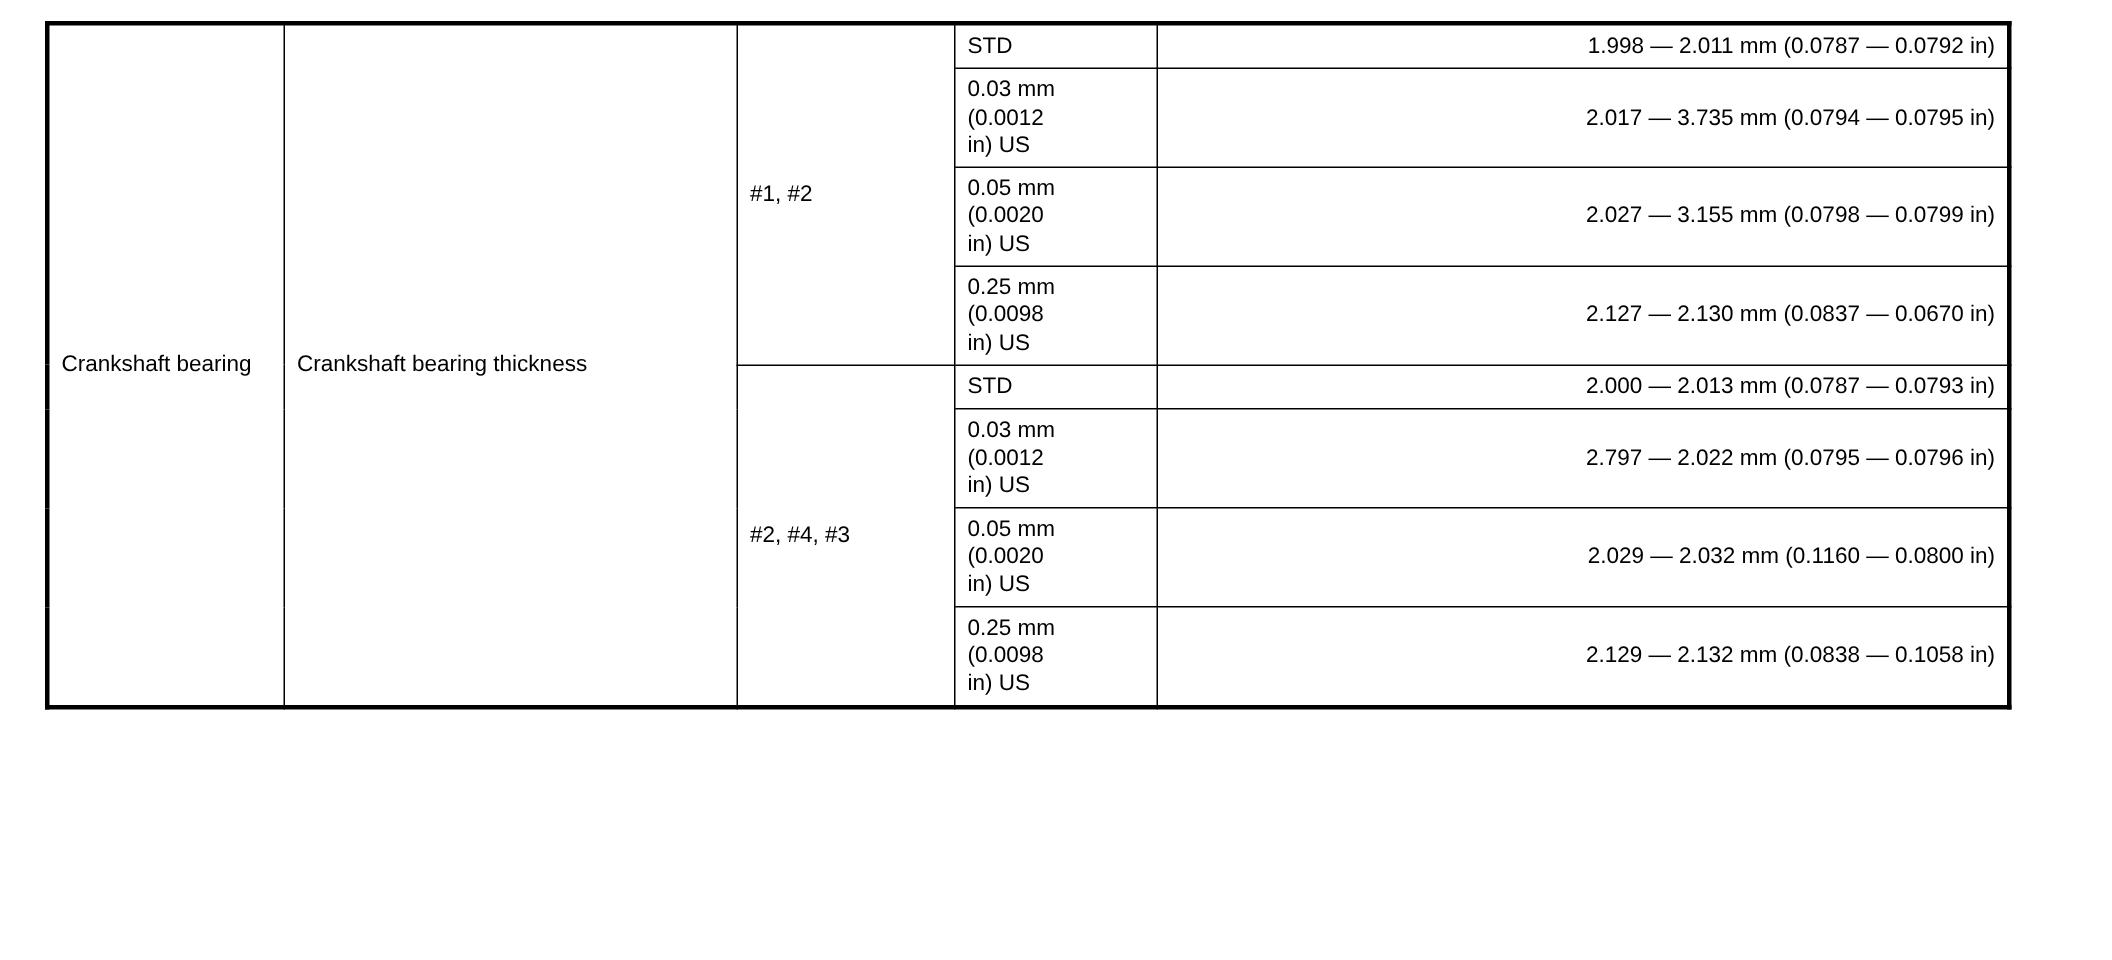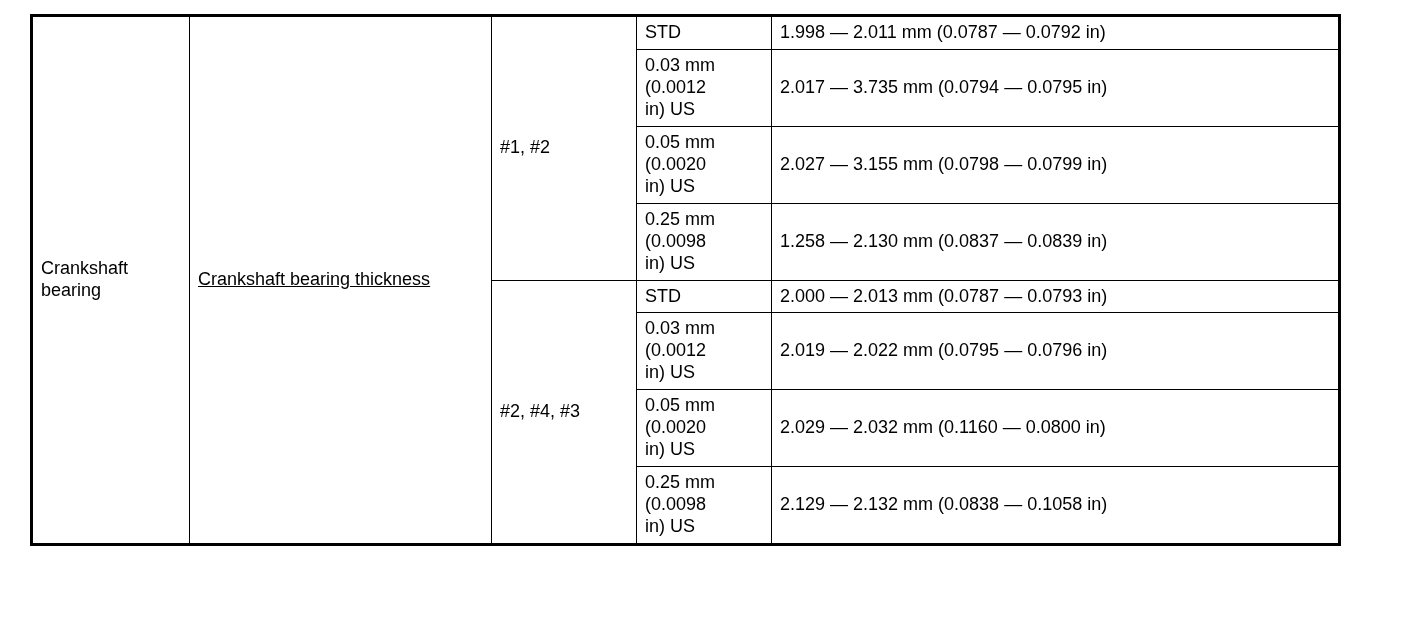--- a/index.html
+++ b/index.html
@@ -24,44 +24,43 @@
     left: 30px;
     top: 14px;
     width: 1311px;
     border-collapse: collapse;
     table-layout: fixed;
     border: 3px solid #000000;
   }
   .spec-table td {
     border: 1px solid #000000;
     padding: 5px 8px;
-    font-size: 18px;
+    font-size: 15px;
     line-height: 1.22;
     vertical-align: top;
     color: #000000;
   }
   td.col-item {
     width: 140px;
     vertical-align: middle;
   }
   td.col-desc {
     width: 285px;
     vertical-align: middle;
-    text-decoration: underline;
   }
   td.col-group {
     width: 128px;
     vertical-align: middle;
   }
   td.col-size {
     width: 118px;
     vertical-align: top;
   }
   td.col-value {
-    text-align: left;
+    text-align: right;
     vertical-align: middle;
   }
   td.std-size {
     vertical-align: middle;
   }
   .size-line {
     display: block;
     white-space: nowrap;
   }
 </style>
@@ -99,38 +98,38 @@
         </td>
         <td class="col-value">2.027 — 3.155 mm (0.0798 — 0.0799 in)</td>
       </tr>
 
       <tr>
         <td class="col-size">
           <span class="size-line">0.25 mm</span>
           <span class="size-line">(0.0098</span>
           <span class="size-line">in) US</span>
         </td>
-        <td class="col-value">1.258 — 2.130 mm (0.0837 — 0.0839 in)</td>
+        <td class="col-value">2.127 — 2.130 mm (0.0837 — 0.0670 in)</td>
       </tr>
 
       <tr>
         <td class="col-group" rowspan="4">#2, #4, #3</td>
         <td class="col-size std-size">
           <span class="size-line">STD</span>
         </td>
         <td class="col-value">2.000 — 2.013 mm (0.0787 — 0.0793 in)</td>
       </tr>
 
       <tr>
         <td class="col-size">
           <span class="size-line">0.03 mm</span>
           <span class="size-line">(0.0012</span>
           <span class="size-line">in) US</span>
         </td>
-        <td class="col-value">2.019 — 2.022 mm (0.0795 — 0.0796 in)</td>
+        <td class="col-value">2.797 — 2.022 mm (0.0795 — 0.0796 in)</td>
       </tr>
 
       <tr>
         <td class="col-size">
           <span class="size-line">0.05 mm</span>
           <span class="size-line">(0.0020</span>
           <span class="size-line">in) US</span>
         </td>
         <td class="col-value">2.029 — 2.032 mm (0.1160 — 0.0800 in)</td>
       </tr>

